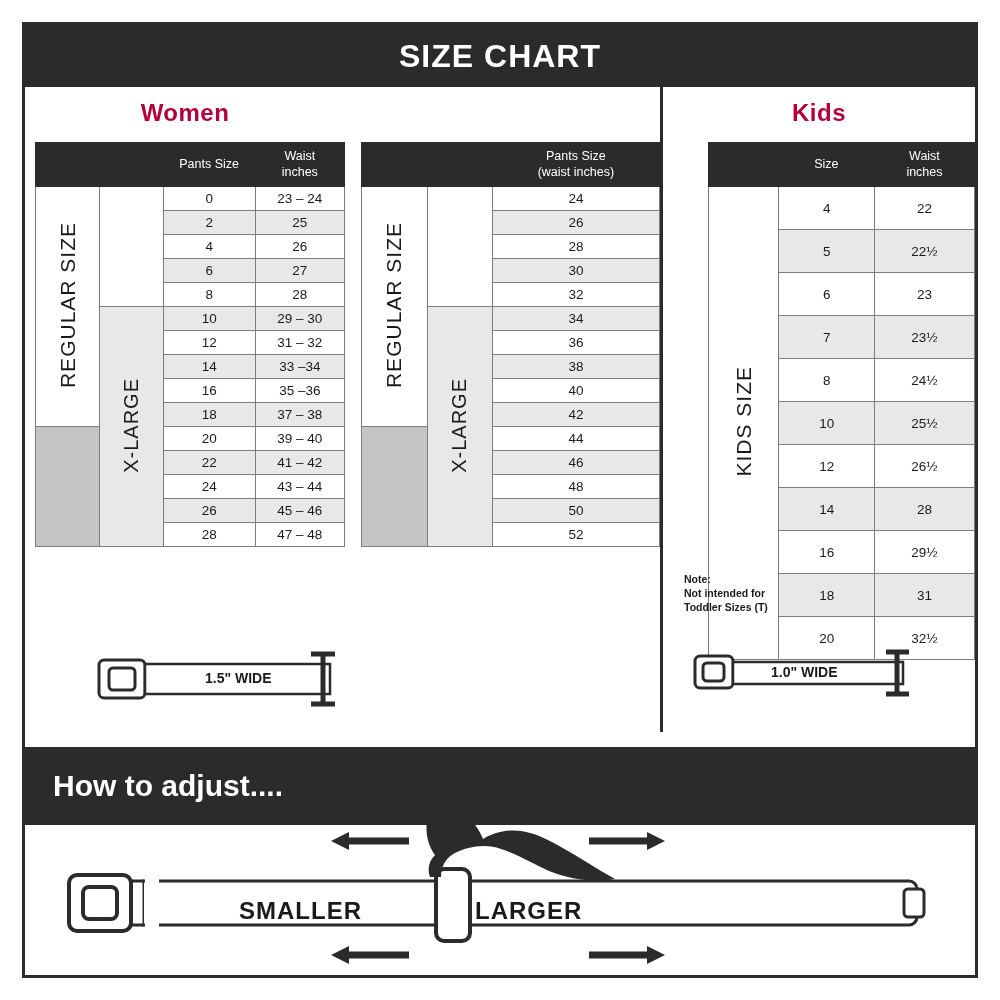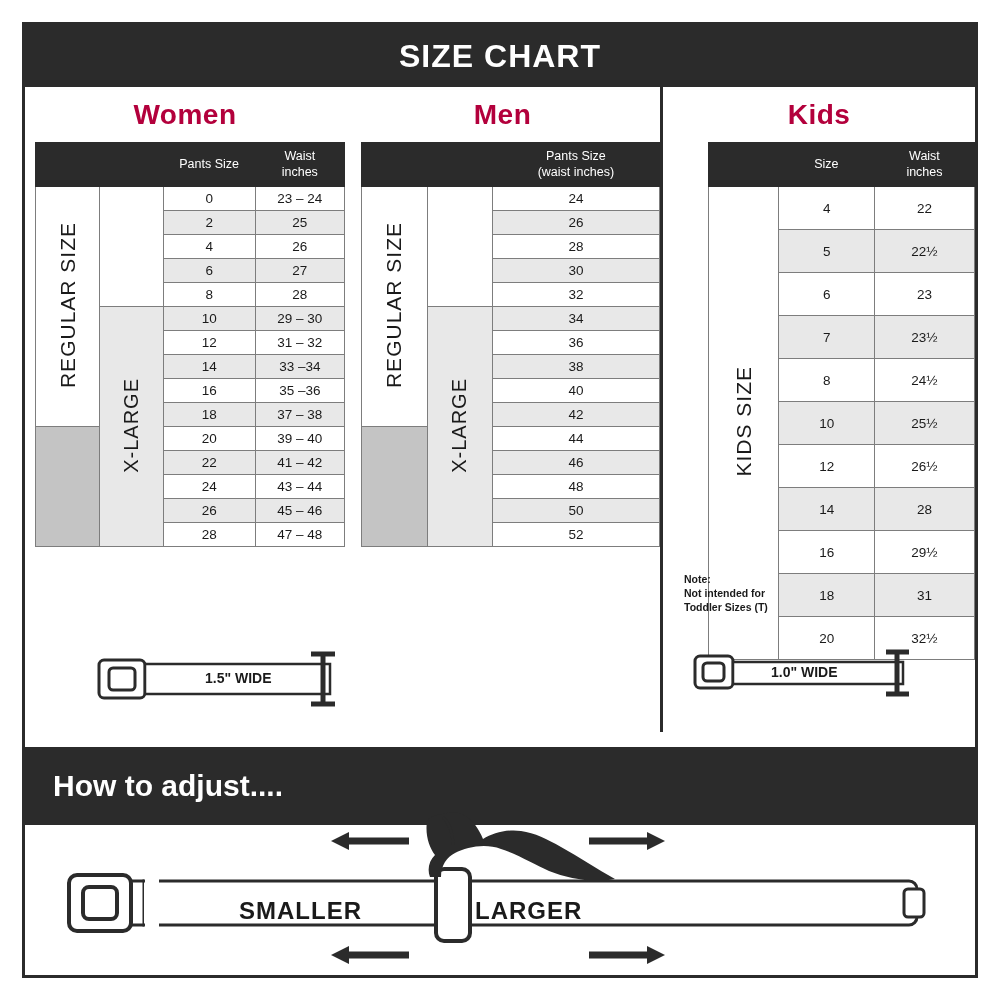--- a/index.html
+++ b/index.html
@@ -58,21 +58,21 @@
   .panel {
     position: relative;
     box-sizing: border-box;
   }
   .panel-women { width: 320px; }
   .panel-men { width: 318px; border-right: 3px solid #2b2b2b; }
   .panel-kids { width: 312px; }
   .panel-head {
     text-align: center;
     color: #b3003c;
-    font-size: 28px;
+    font-size: 24px;
     font-weight: bold;
     padding-top: 12px;
     letter-spacing: 0.5px;
   }
   
   .table-wrap {
     position: absolute;
   }
   .tw-women { left: 10px; top: 55px; }
   .tw-men { left: 16px; top: 55px; }
@@ -284,21 +284,20 @@
           <path d="M50 22 H235 V52 H50 Z" fill="#ffffff" stroke="#2b2b2b" stroke-width="2.5"></path>
           <line x1="228" y1="10" x2="228" y2="64" stroke="#2b2b2b" stroke-width="5"></line>
           <line x1="216" y1="12" x2="240" y2="12" stroke="#2b2b2b" stroke-width="5"></line>
           <line x1="216" y1="62" x2="240" y2="62" stroke="#2b2b2b" stroke-width="5"></line>
         </svg>
         <span class="belt-label" style="position:absolute;left:110px;top:28px;">1.5" WIDE</span>
       </div>
     </div>
 
     <div class="panel panel-men">
-      <div class="panel-head">Men</div>
 
       <div class="table-wrap tw-men">
         <table class="size">
           <tbody>
               <tr>
             <th class="hdr-blank" style="width:40px;border-right:none;"></th>
             <th class="hdr-blank" style="width:26px;border-left:none;border-right:none;"></th>
             <th style="width:172px;border-left:none;">
               <span>Pants Size</span><br>
               <span>(waist inches)</span>

